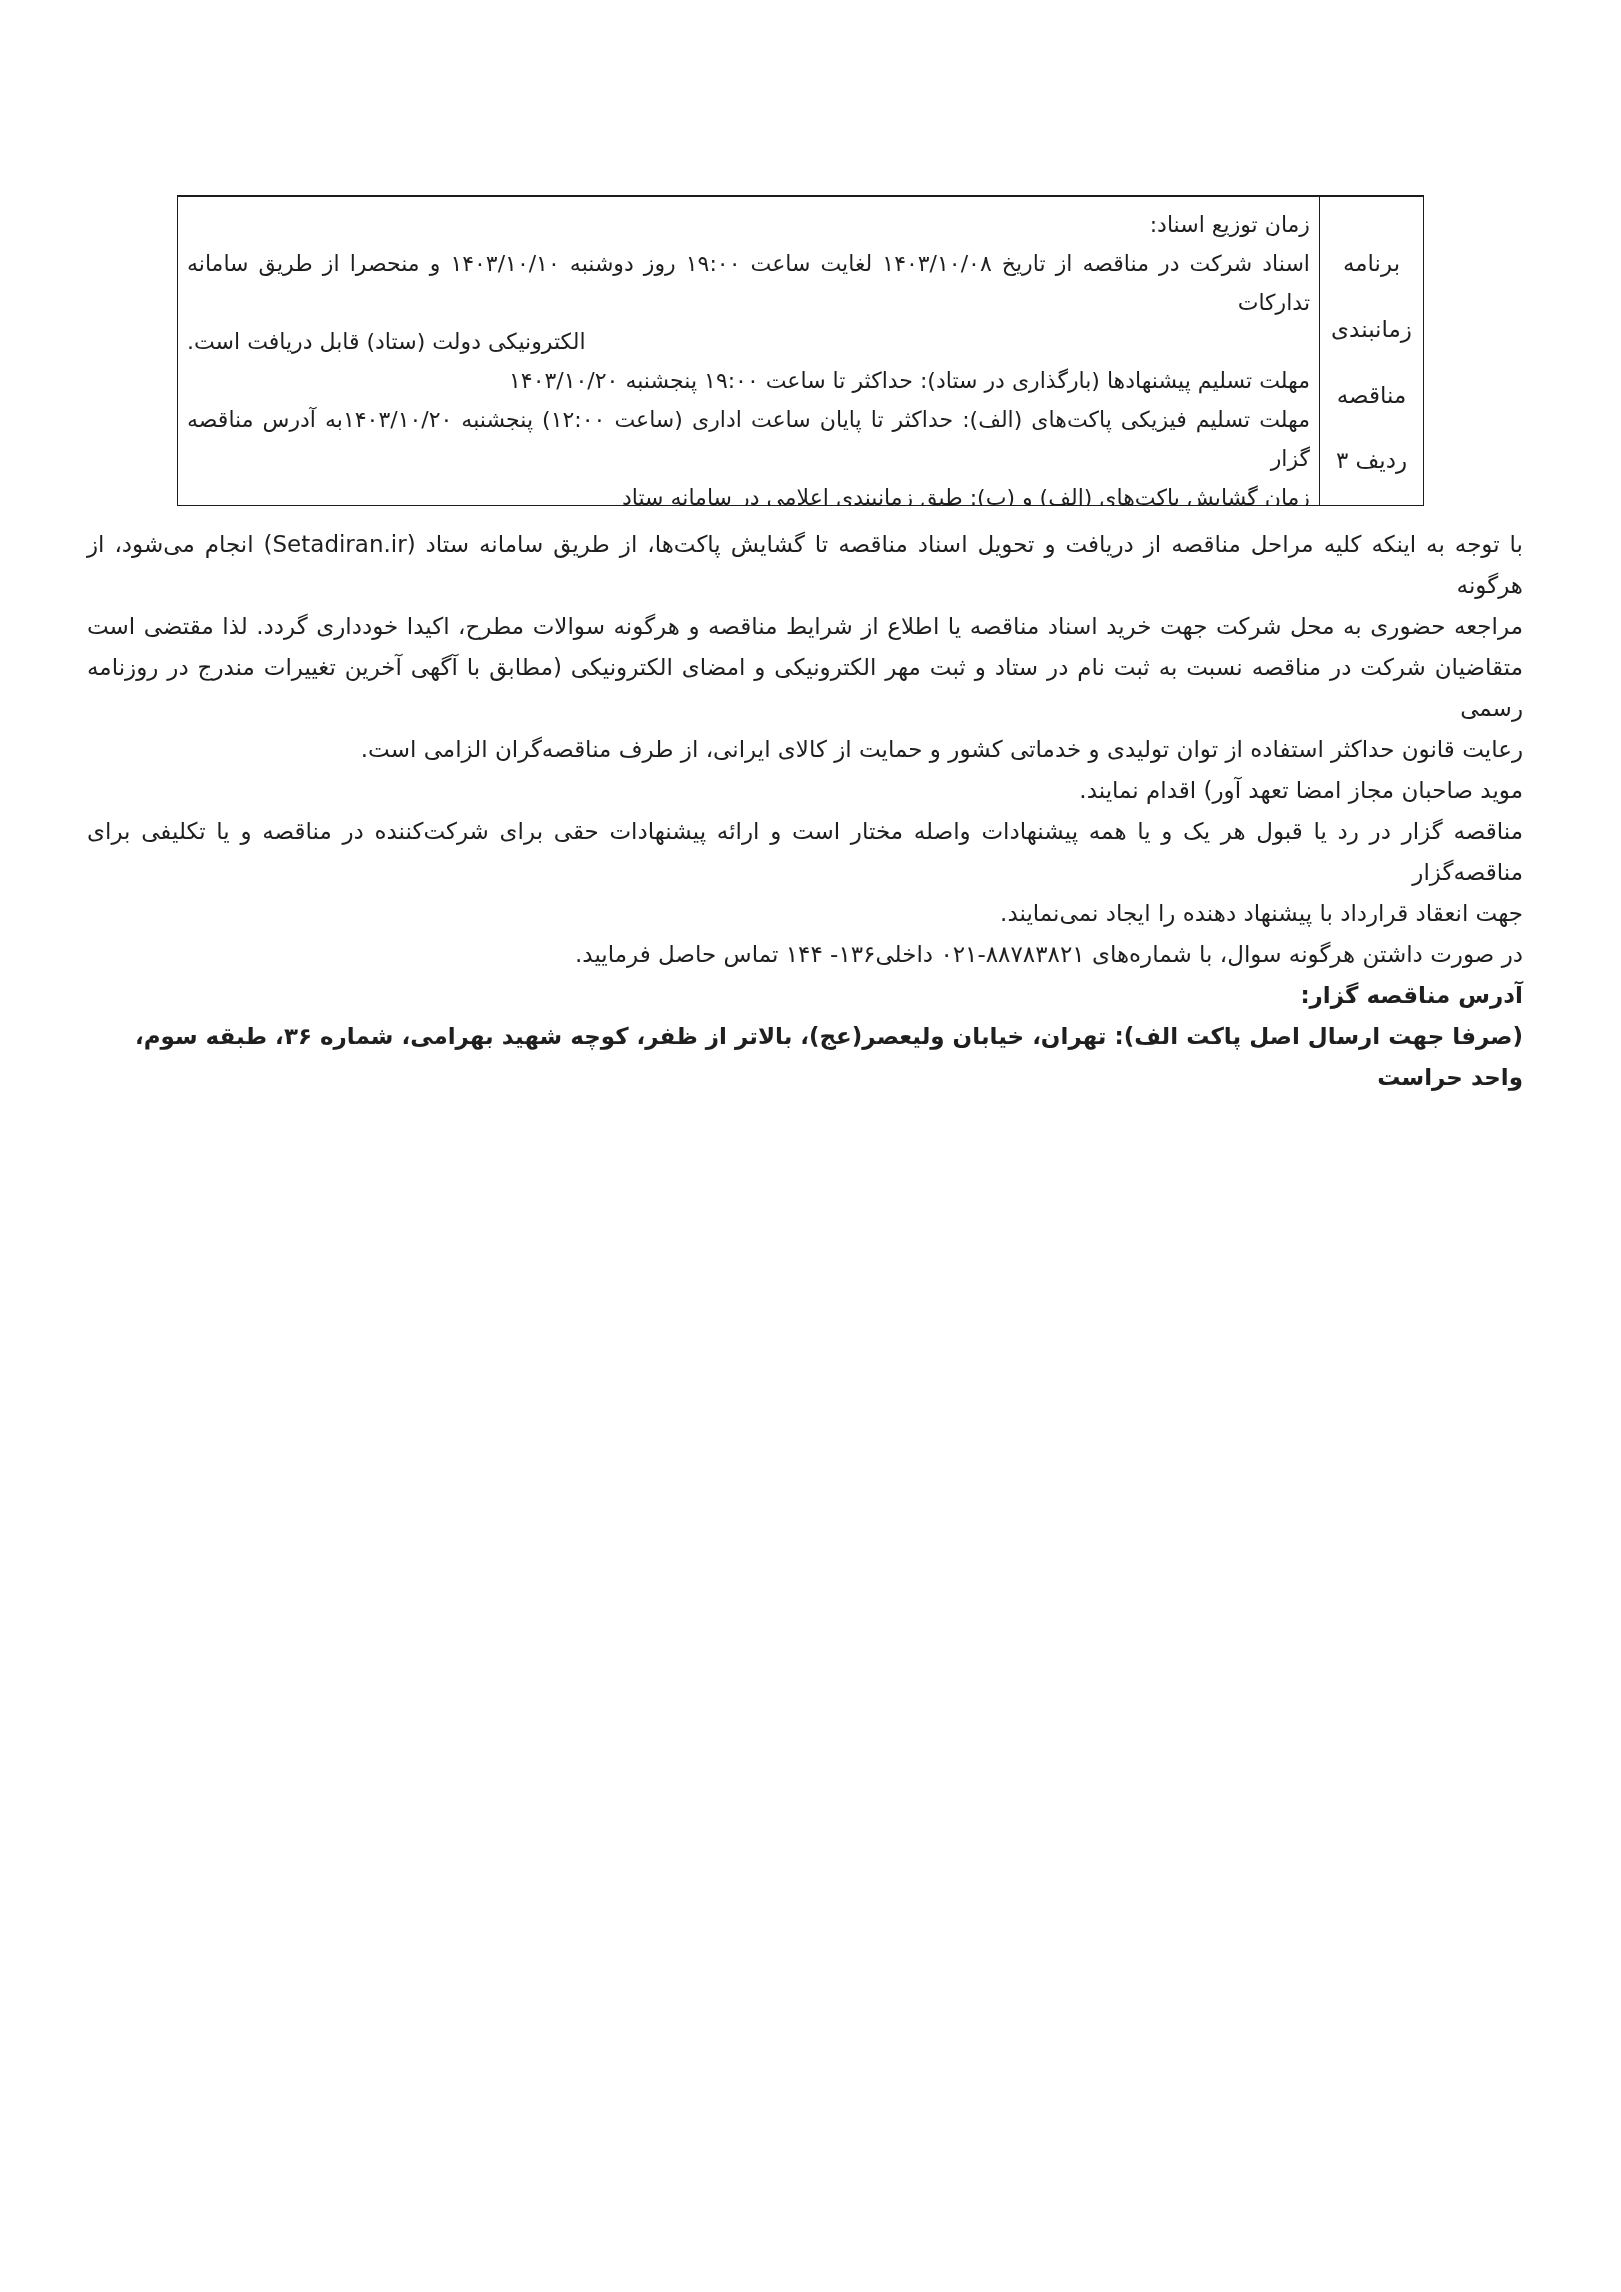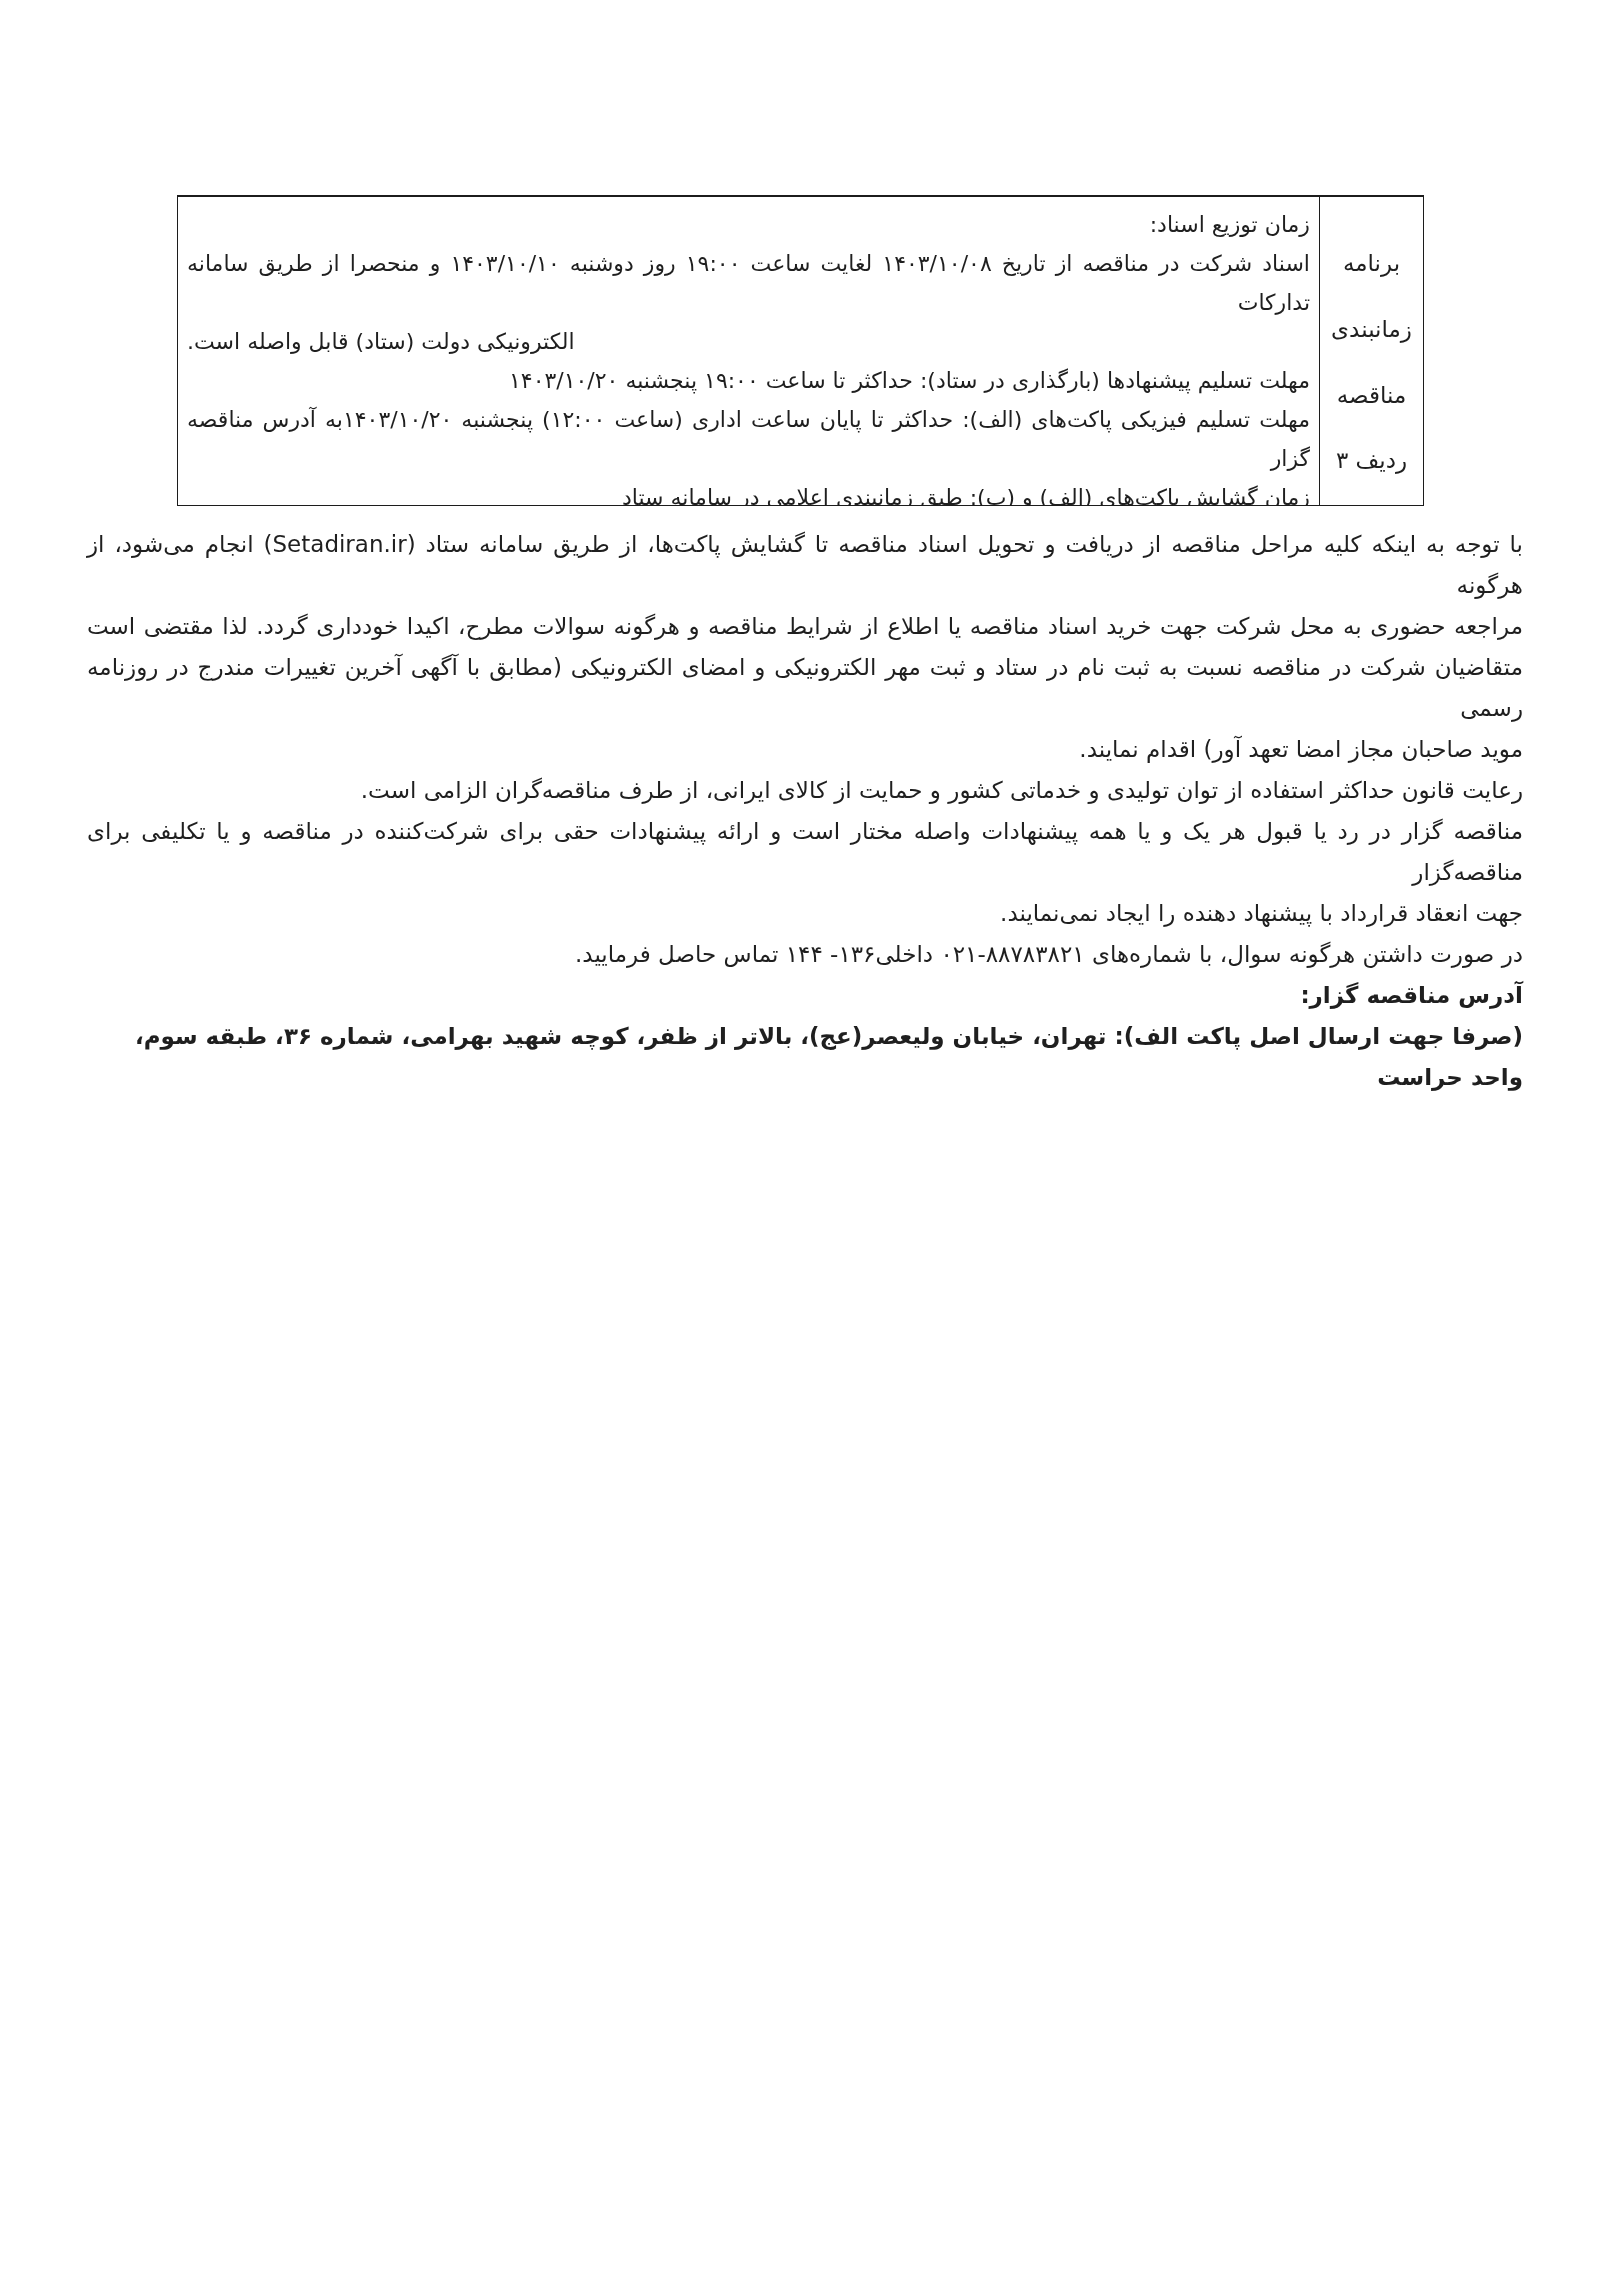--- a/index.html
+++ b/index.html
@@ -74,34 +74,34 @@
     <div class="label-cell">
       <div>برنامه</div>
       <div>زمانبندی</div>
       <div>مناقصه</div>
       <div>ردیف ۳</div>
     </div>
 
     <div class="content-cell">
       <div class="ln">زمان توزیع اسناد:</div>
       <div class="ln j">اسناد شرکت در مناقصه از تاریخ ۱۴۰۳/۱۰/۰۸ لغایت ساعت ۱۹:۰۰ روز دوشنبه ۱۴۰۳/۱۰/۱۰ و منحصرا از طریق سامانه تدارکات</div>
-      <div class="ln l">الکترونیکی دولت (ستاد) قابل واصله است.</div>
+      <div class="ln l">الکترونیکی دولت (ستاد) قابل دریافت است.</div>
       <div class="ln">مهلت تسلیم پیشنهادها (بارگذاری در ستاد): حداکثر تا ساعت ۱۹:۰۰  پنجشنبه ۱۴۰۳/۱۰/۲۰</div>
       <div class="ln j">مهلت تسلیم فیزیکی پاکت‌های (الف): حداکثر تا پایان ساعت اداری (ساعت ۱۲:۰۰) پنجشنبه ۱۴۰۳/۱۰/۲۰به آدرس مناقصه گزار</div>
       <div class="ln">زمان گشایش پاکت‌های (الف) و (ب): طبق زمانبندی اعلامی در سامانه ستاد</div>
 
     </div>
   </div>
 
   <div class="body-text">
     <div class="ln j">با توجه به اینکه کلیه مراحل مناقصه از دریافت و تحویل اسناد مناقصه تا گشایش پاکت‌ها، از طریق سامانه ستاد (Setadiran.ir) انجام می‌شود، از هرگونه</div>
     <div class="ln j">مراجعه حضوری به محل شرکت جهت خرید اسناد مناقصه یا اطلاع از شرایط مناقصه و هرگونه سوالات مطرح، اکیدا خودداری گردد. لذا مقتضی است</div>
     <div class="ln j">متقاضیان شرکت در مناقصه نسبت به ثبت نام در ستاد و ثبت مهر الکترونیکی و امضای الکترونیکی (مطابق با آگهی آخرین تغییرات مندرج در روزنامه رسمی</div>
+    <div class="ln">رعایت قانون حداکثر استفاده از توان تولیدی و خدماتی کشور و حمایت از کالای ایرانی، از طرف مناقصه‌گران الزامی است.</div>
     <div class="ln">موید صاحبان مجاز امضا تعهد آور) اقدام نمایند.</div>
-    <div class="ln">رعایت قانون حداکثر استفاده از توان تولیدی و خدماتی کشور و حمایت از کالای ایرانی، از طرف مناقصه‌گران الزامی است.</div>
     <div class="ln j">مناقصه گزار در رد یا قبول هر یک و یا همه پیشنهادات واصله مختار است و ارائه پیشنهادات حقی برای شرکت‌کننده در مناقصه و یا تکلیفی برای مناقصه‌گزار</div>
     <div class="ln pull">جهت انعقاد قرارداد با پیشنهاد دهنده را ایجاد نمی‌نمایند.</div>
     <div class="ln">در صورت داشتن هرگونه سوال، با شماره‌های ۸۸۷۸۳۸۲۱-۰۲۱ داخلی۱۳۶- ۱۴۴ تماس حاصل فرمایید.</div>
     <div class="ln b">آدرس مناقصه گزار:</div>
     <div class="ln b">(صرفا جهت ارسال اصل پاکت الف): تهران، خیابان ولیعصر(عج)، بالاتر از ظفر، کوچه شهید بهرامی، شماره ۳۶، طبقه سوم، واحد حراست</div>
   </div>
 
 </div>
 
 

